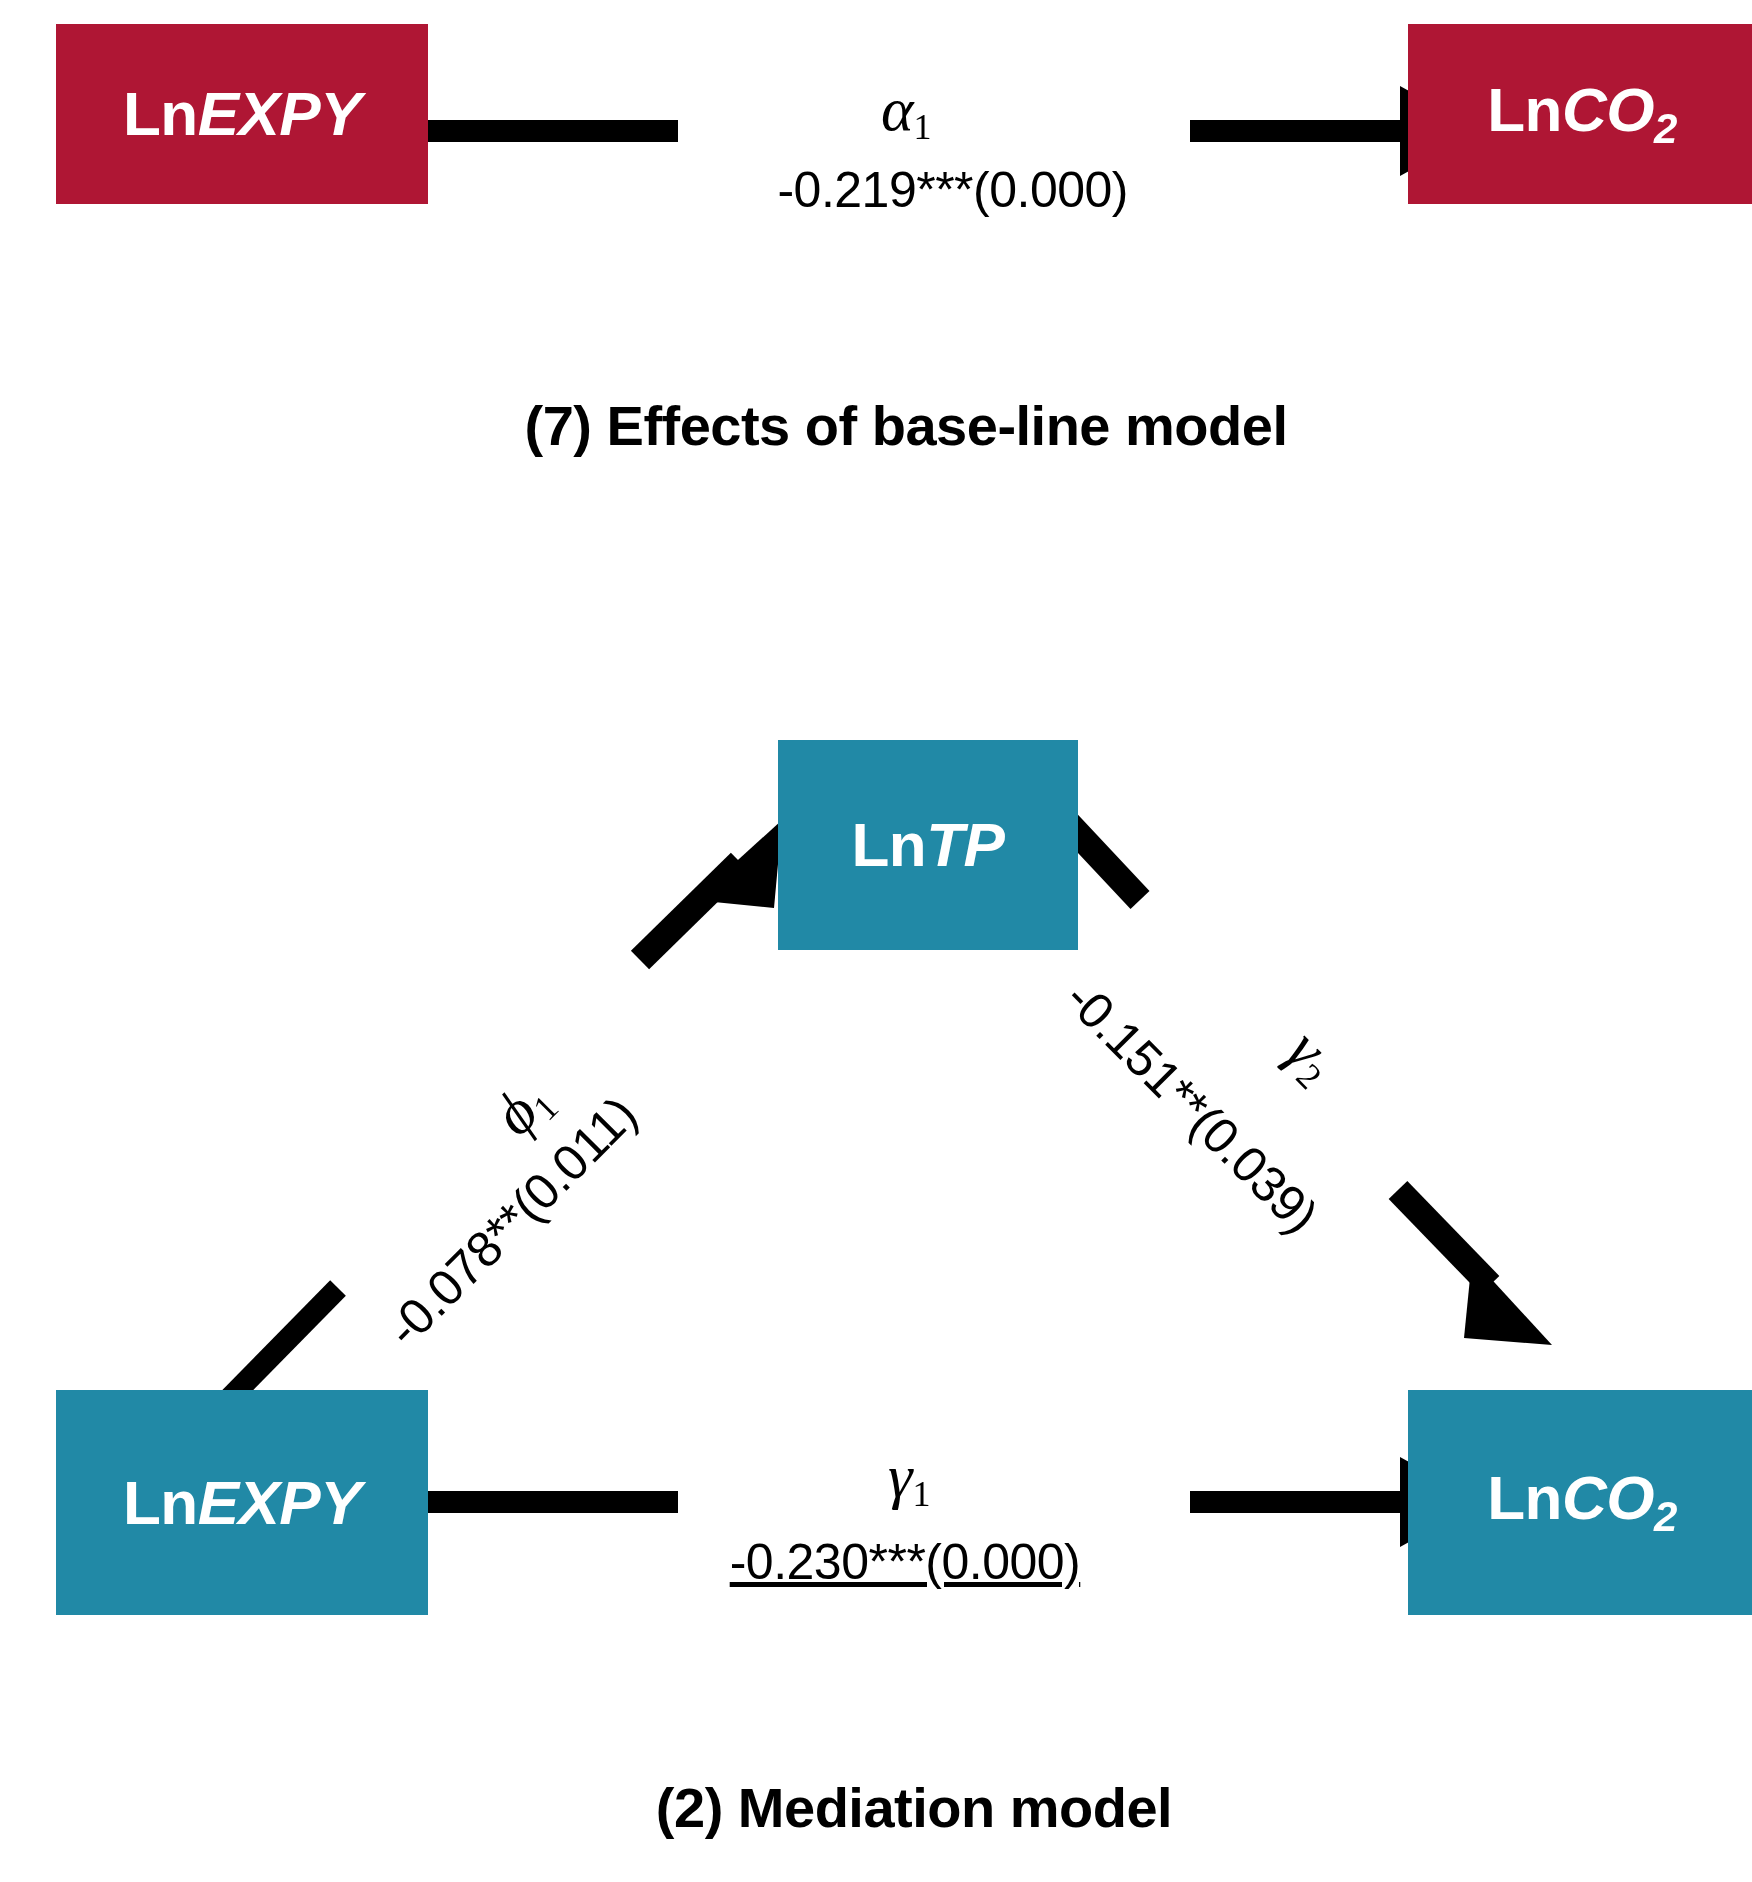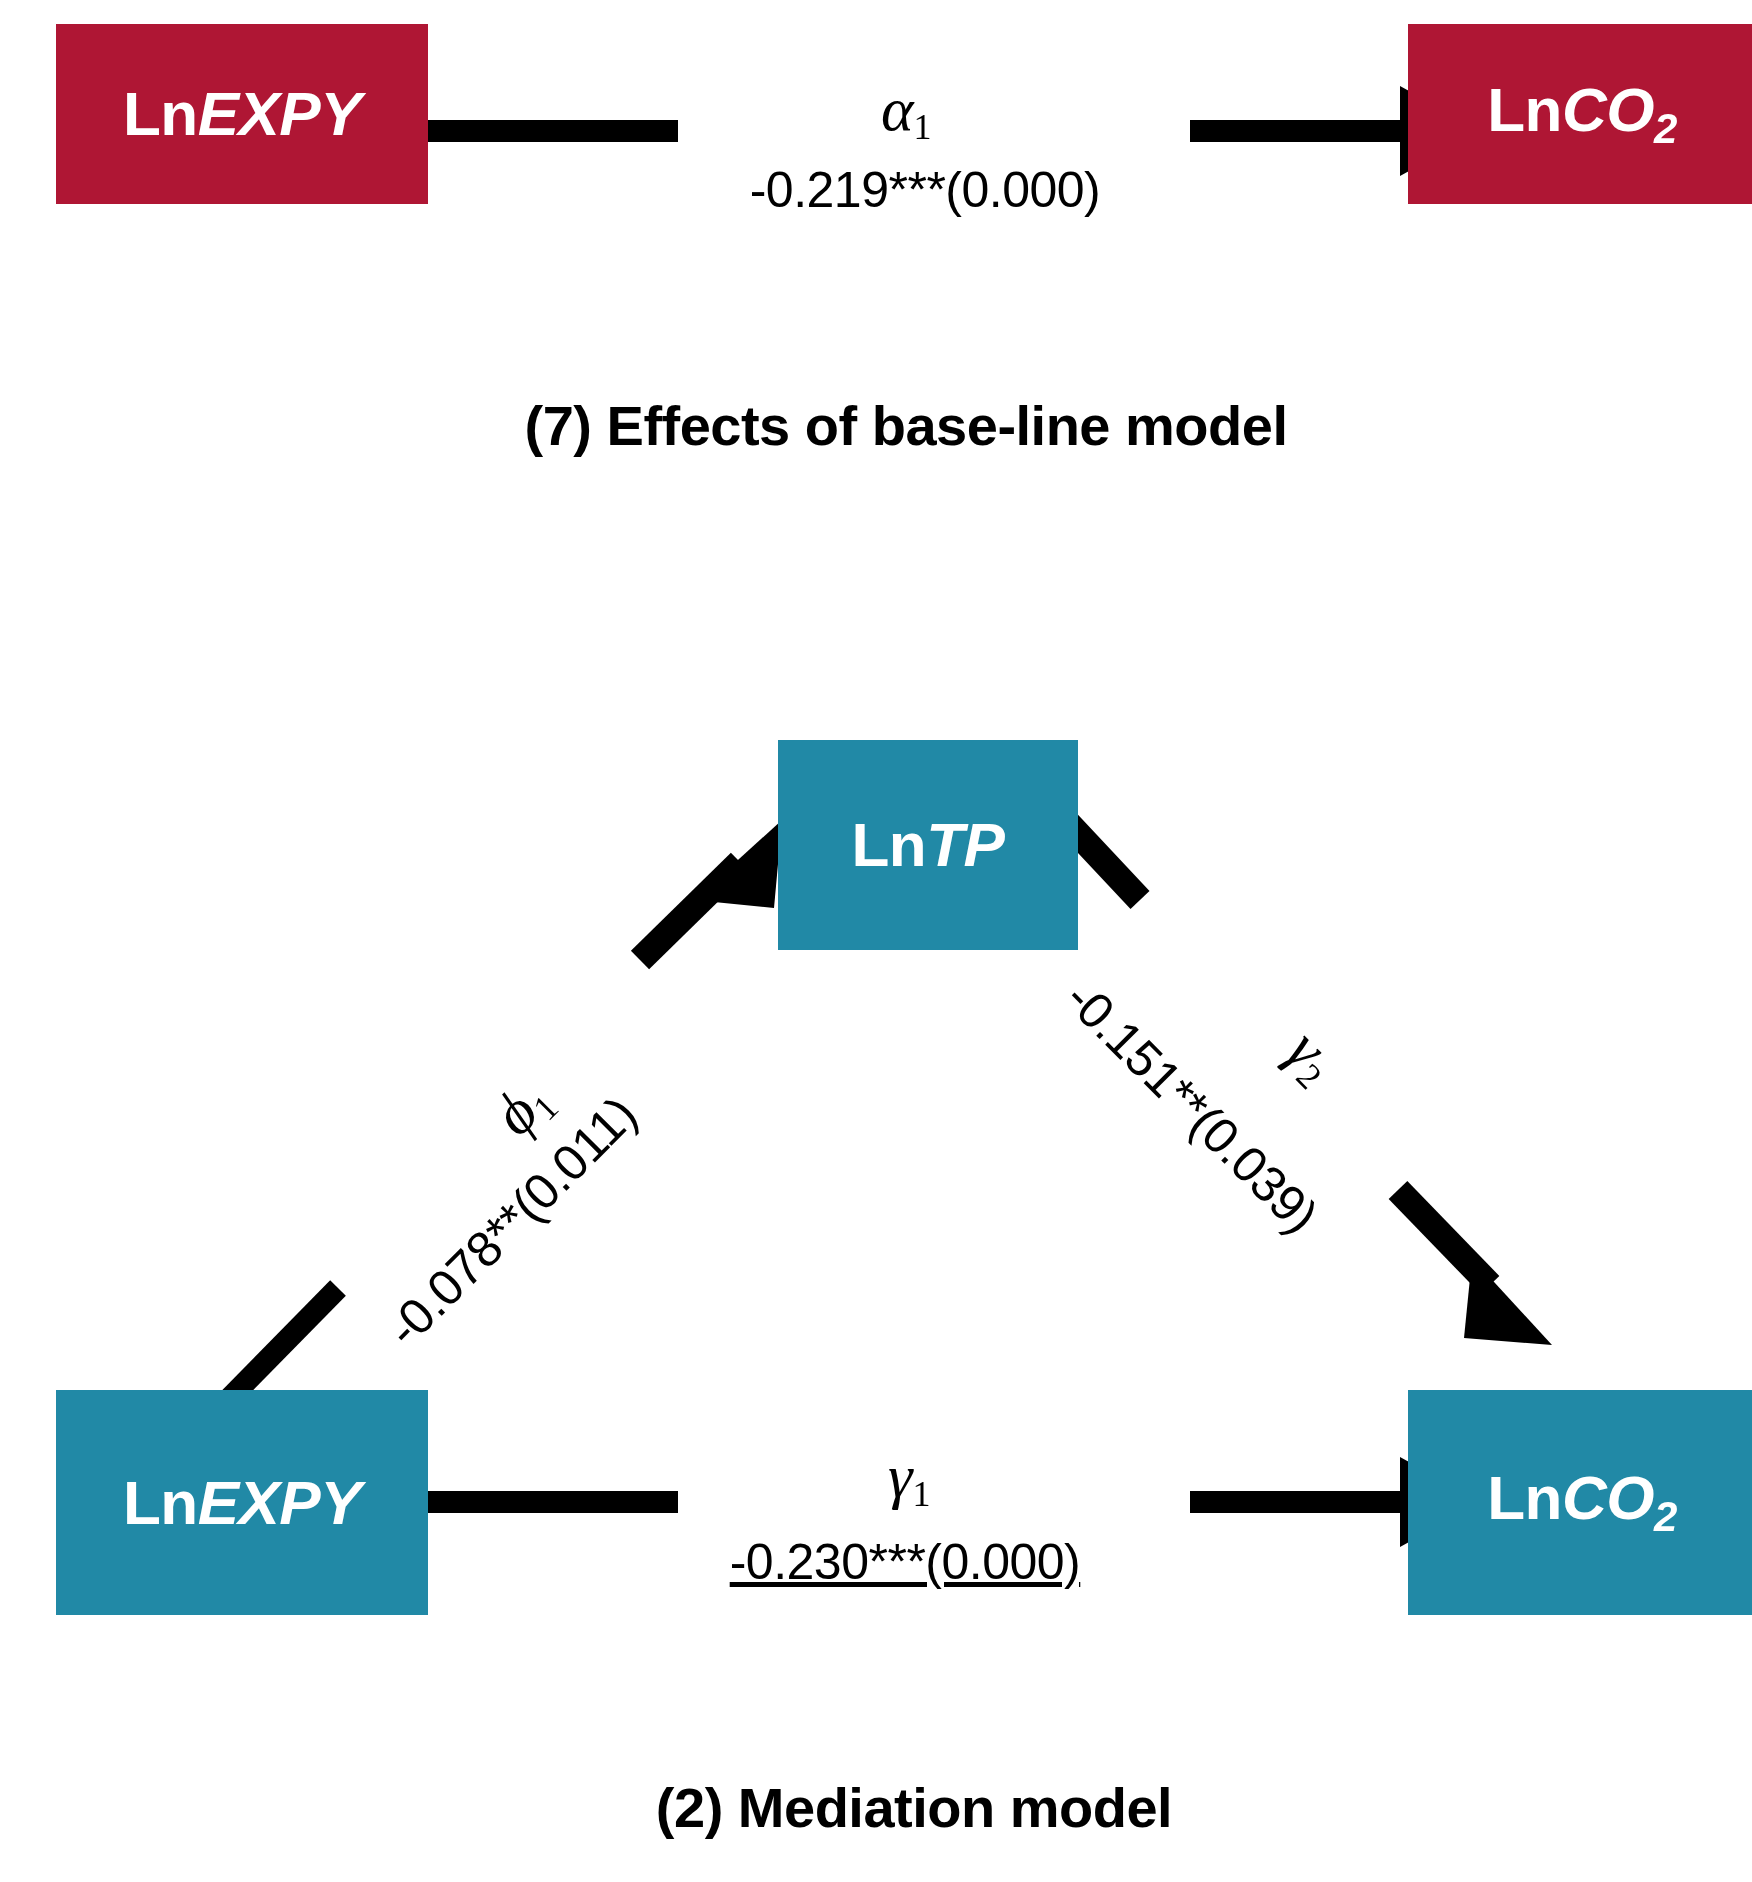--- a/index.html
+++ b/index.html
@@ -111,21 +111,21 @@
   <div class="node-box" style="left:26px; top:24px; width:372px; height:180px; background:#AF1634;">
     <span class="node-label"><span>Ln</span><span class="ital">EXPY</span></span>
   </div>
 
   <div class="node-box" style="left:1378px; top:24px; width:348px; height:180px; background:#AF1634;">
     <span class="node-label"><span>Ln</span><span class="ital">CO</span><span class="sub">2</span></span>
   </div>
 
   <div class="edge-label greek" style="left:851px; top:78px;"><span>α</span><span class="gsub">1</span></div>
 
-  <div class="edge-label coef" style="left:660px; top:165px; width:470px; text-align:center;"><span>-0.219***(0.000)</span></div>
+  <div class="edge-label coef" style="left:628px; top:165px; width:470px; text-align:right;"><span>-0.219***(0.000)</span></div>
 
   <div class="caption" style="left:0; top:393px;"><span>(7) Effects of base-line model</span></div>
 
   <svg class="layer" viewBox="0 0 1752 1882" xmlns="http://www.w3.org/2000/svg">
 
     <line x1="198" y1="1400" x2="308" y2="1288" stroke="#000000" stroke-width="22"></line>
 
     <line x1="610" y1="960" x2="710" y2="862" stroke="#000000" stroke-width="26"></line>
     <polygon points="752,820 744,908 664,900" fill="#000000"></polygon>
 

